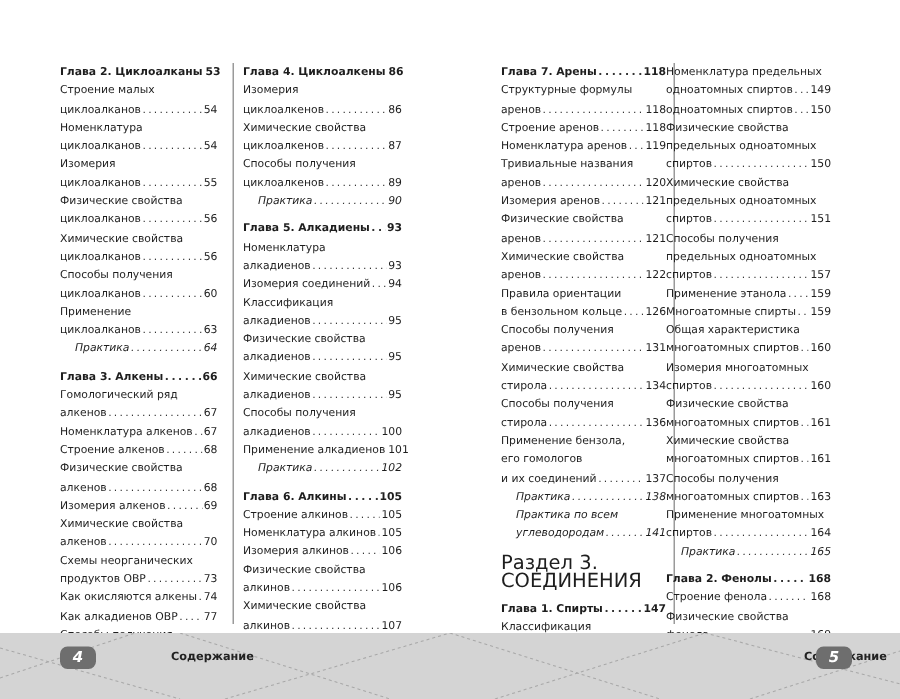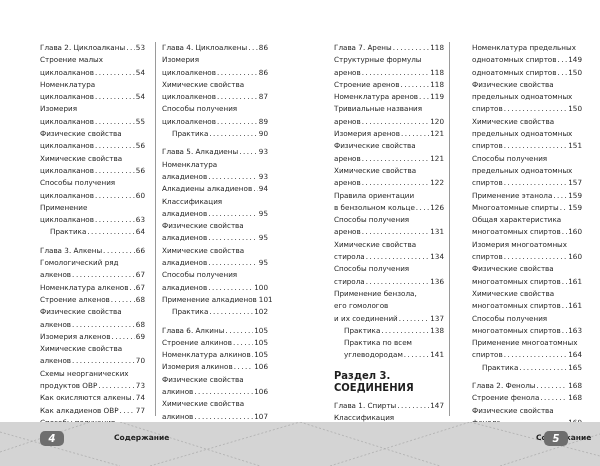--- a/index.html
+++ b/index.html
@@ -3,34 +3,34 @@
 <meta charset="utf-8">
 <style>
   html, body { margin:0; padding:0; }
   body { width:600px; height:466px; background:#ffffff; position:relative; overflow:hidden;
          font-family:"DejaVu Sans", sans-serif; color:#1e1e1e; }
   .spread { position:absolute; left:0; top:0; width:600px; height:466px; }
   .col { position:absolute; top:42px; font-size:7.2px; line-height:12.3px; }
   .col.c1 { left:40px; width:105px; }
   .col.c2 { left:162px; width:106px; }
   .col.c3 { left:334px; width:110px; }
-  .col.c4 { left:472px; width:110px; }
+  .col.c4 { left:444px; width:110px; }
   .vline { position:absolute; top:42px; width:1px; background:#9a9a9a; }
   .entry { position:relative; }
   .entry .row { display:flex; align-items:baseline; white-space:nowrap; }
   .entry .row .t { flex:0 0 auto; }
   .entry .row .dots { flex:1 1 auto; overflow:hidden; white-space:nowrap; letter-spacing:0.6px; color:#333; margin:0 1px; }
   .entry .row .dots::before { content:". . . . . . . . . . . . . . . . . . . . . . . . . . . . . . . . . . . . . . . . . . . . . . . . . . . ."; letter-spacing:-0.4px; }
   .entry .row .p { flex:0 0 auto; }
-  .entry.chapter { font-weight:normal;text-align:center; }
+  .entry.chapter { font-weight:bold;text-align:center; }
   .entry.chapter.gap { margin-top:6px; }
-  .entry.practice { }
+  .entry.practice { font-style:italic; }
   .entry.practice .first { padding-left:10px; }
   .entry.practice .row { padding-left:10px; }
-  .section { font-weight:bold; font-size:10px; line-height:12px; margin-top:8px; margin-bottom:4px; }
+  .section { font-weight:normal; font-size:13px; line-height:12px; margin-top:8px; margin-bottom:4px; }
   .footer { position:absolute; left:0; top:422px; width:600px; height:44px; background:#d4d4d4; overflow:hidden; }
   .footer svg { position:absolute; left:0; top:0; }
   .badge { position:absolute; top:9px; width:24px; height:15px; background:#6e6e6e; color:#fff; border-radius:5px;
            font-weight:bold; font-style:italic; font-size:10px; text-align:center; line-height:15px; }
   .badge.left { left:40px; }
   .badge.right { left:544px; }
   .ftitle { position:absolute; top:11px; font-size:7.5px; font-weight:bold; color:#222;margin-left:48px; }
   .ftitle.left { left:66px; }
   .ftitle.right { left:488px; }
 </style>
@@ -250,21 +250,21 @@
       <div class="entry item">
         <div>Номенклатура</div>
         <div class="row">
           <span class="t">алкадиенов</span>
           <span class="dots"></span>
           <span class="p">93</span>
         </div>
       </div>
       <div class="entry item">
         <div class="row">
-          <span class="t">Алкадиены алкадиенов</span>
+          <span class="t">Изомерия соединений</span>
           <span class="dots"></span>
           <span class="p">94</span>
         </div>
       </div>
       <div class="entry item">
         <div>Классификация</div>
         <div class="row">
           <span class="t">алкадиенов</span>
           <span class="dots"></span>
           <span class="p">95</span>

